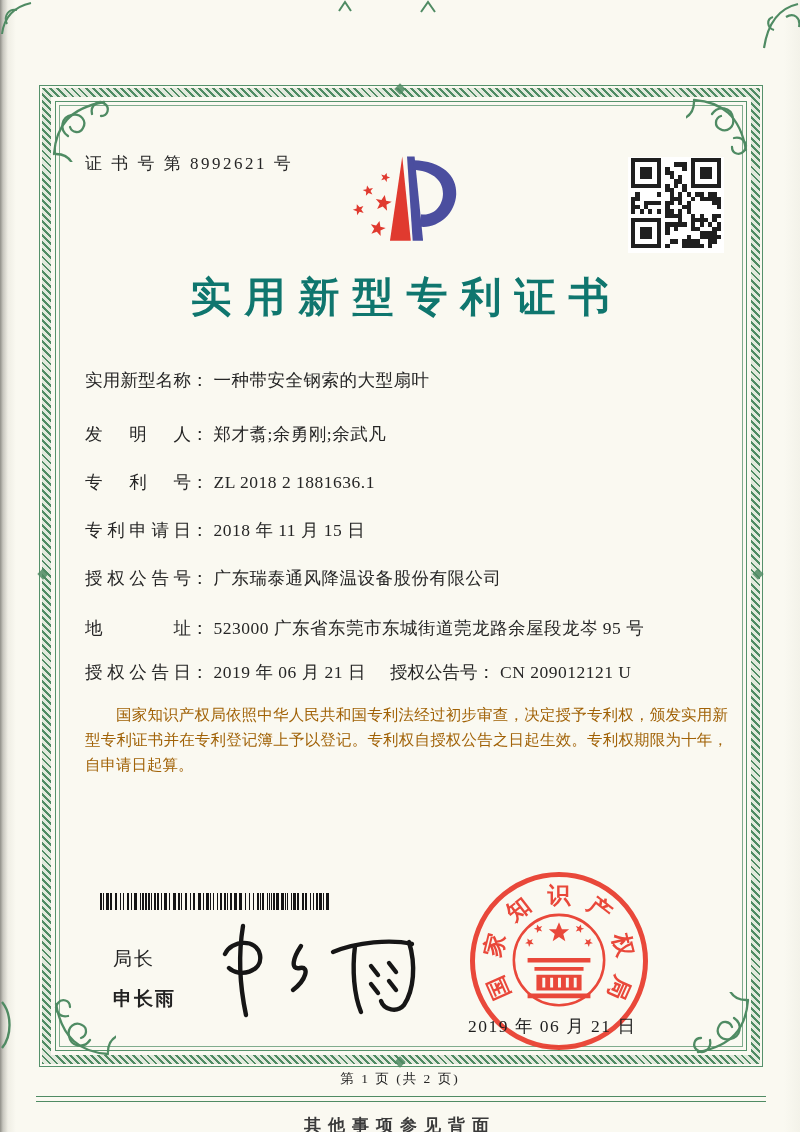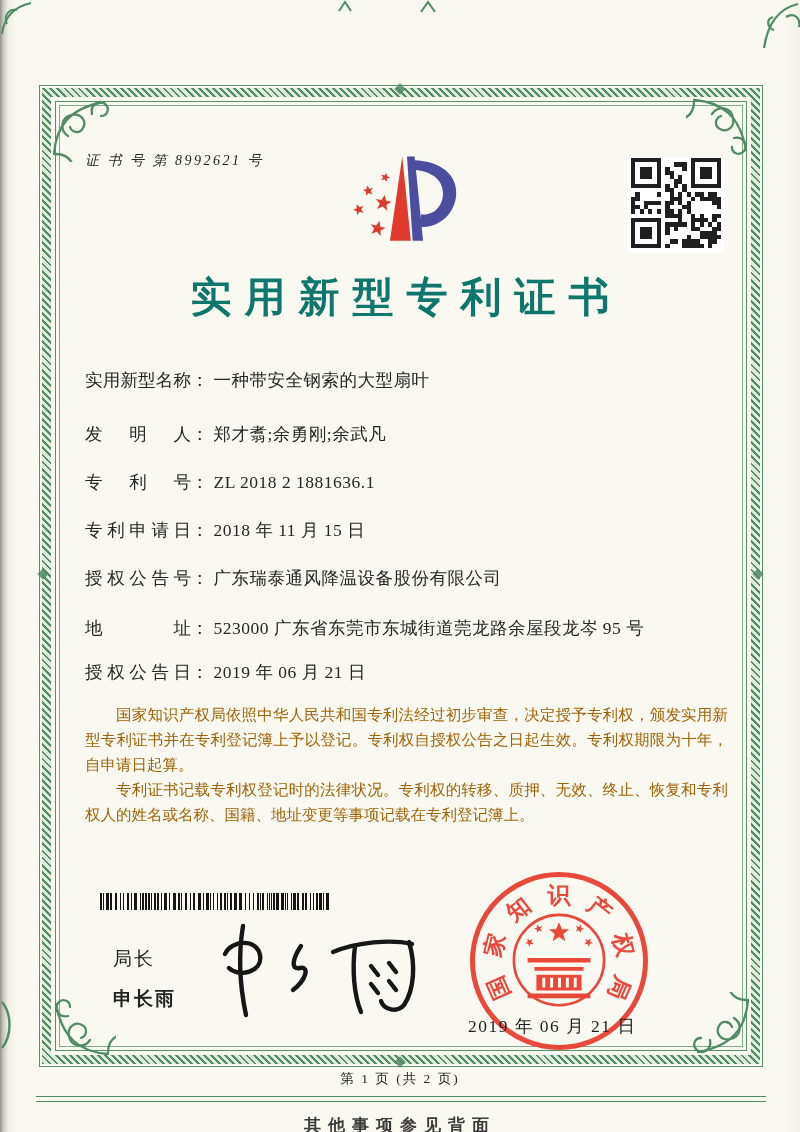--- a/index.html
+++ b/index.html
@@ -20,21 +20,21 @@
   .corner.tl{left:46px;top:92px;}
   .corner.tr{right:44px;top:92px;transform:rotate(90deg);}
   .corner.br{right:44px;bottom:70px;transform:rotate(180deg);}
   .corner.bl{left:46px;bottom:70px;transform:rotate(270deg);}
   .mid-orn{position:absolute;width:8px;height:8px;background:#4f8b63;opacity:.85;transform:rotate(45deg);}
   
   .frag{position:absolute;color:#4f8b63;}
   .page-edge-line{position:absolute;left:36px;right:34px;top:1096px;height:4px;
     border-top:1.7px solid #4f8b63;border-bottom:1.7px solid #4f8b63;}
   
-  .cert-no{position:absolute;left:85px;top:152px;font-size:14px;letter-spacing:2.5px;font-style:italic;}
+  .cert-no{position:absolute;left:85px;top:152px;font-size:17px;letter-spacing:2.5px;}
   .logo{position:absolute;left:336px;top:148px;}
   .qr{position:absolute;left:628px;top:157px;background:#fff;padding:1px;}
   
   .title{position:absolute;left:0;right:0;top:270px;text-align:center;
     font-size:41px;font-weight:700;letter-spacing:13px;text-indent:13px;color:#0f766e;}
   
   .field-row{position:absolute;left:85px;width:660px;font-size:17.5px;line-height:24px;white-space:nowrap;}
   .flabel{display:inline-block;width:106px;text-align:justify;text-align-last:justify;vertical-align:top;}
   .fcolon{display:inline-block;}
   .fvalue{padding-left:5px;letter-spacing:.5px;}
@@ -286,25 +286,27 @@
   <span class="flabel">专利申请日</span><span class="fcolon">：</span><span class="fvalue">2018 年 11 月 15 日</span>
 </div>
 <div class="field-row" style="top:566px">
   <span class="flabel">授权公告号</span><span class="fcolon">：</span><span class="fvalue">广东瑞泰通风降温设备股份有限公司</span>
 </div>
 <div class="field-row" style="top:616px">
   <span class="flabel">地址</span><span class="fcolon">：</span><span class="fvalue">523000 广东省东莞市东城街道莞龙路余屋段龙岑 95 号</span>
 </div>
 <div class="field-row" style="top:660px">
   <span class="flabel">授权公告日</span><span class="fcolon">：</span><span class="fvalue">2019 年 06 月 21 日</span>
+  <span class="grant-second">
+    <span>授权公告号</span><span>：</span><span class="fvalue">CN 209012121 U</span>
+  </span>
 </div>
 
 <div class="body-text">
   <p>国家知识产权局依照中华人民共和国专利法经过初步审查，决定授予专利权，颁发实用新型专利证书并在专利登记簿上予以登记。专利权自授权公告之日起生效。专利权期限为十年，自申请日起算。</p>
-  <p>专利证书记载专利权登记时的法律状况。专利权的转移、质押、无效、终止、恢复和专利权人的姓名或名称、国籍、地址变更等事项记载在专利登记簿上。</p>
 </div>
 
 <div class="barcode">
   <svg id="barcode-svg" width="233" height="17">
       <rect x="0" y="0" width="2" height="17" fill="#151515"></rect>
       <rect x="3" y="0" width="1" height="17" fill="#151515"></rect>
       <rect x="6" y="0" width="3" height="17" fill="#151515"></rect>
       <rect x="10" y="0" width="2" height="17" fill="#151515"></rect>
       <rect x="15" y="0" width="2" height="17" fill="#151515"></rect>
       <rect x="20" y="0" width="1" height="17" fill="#151515"></rect>

